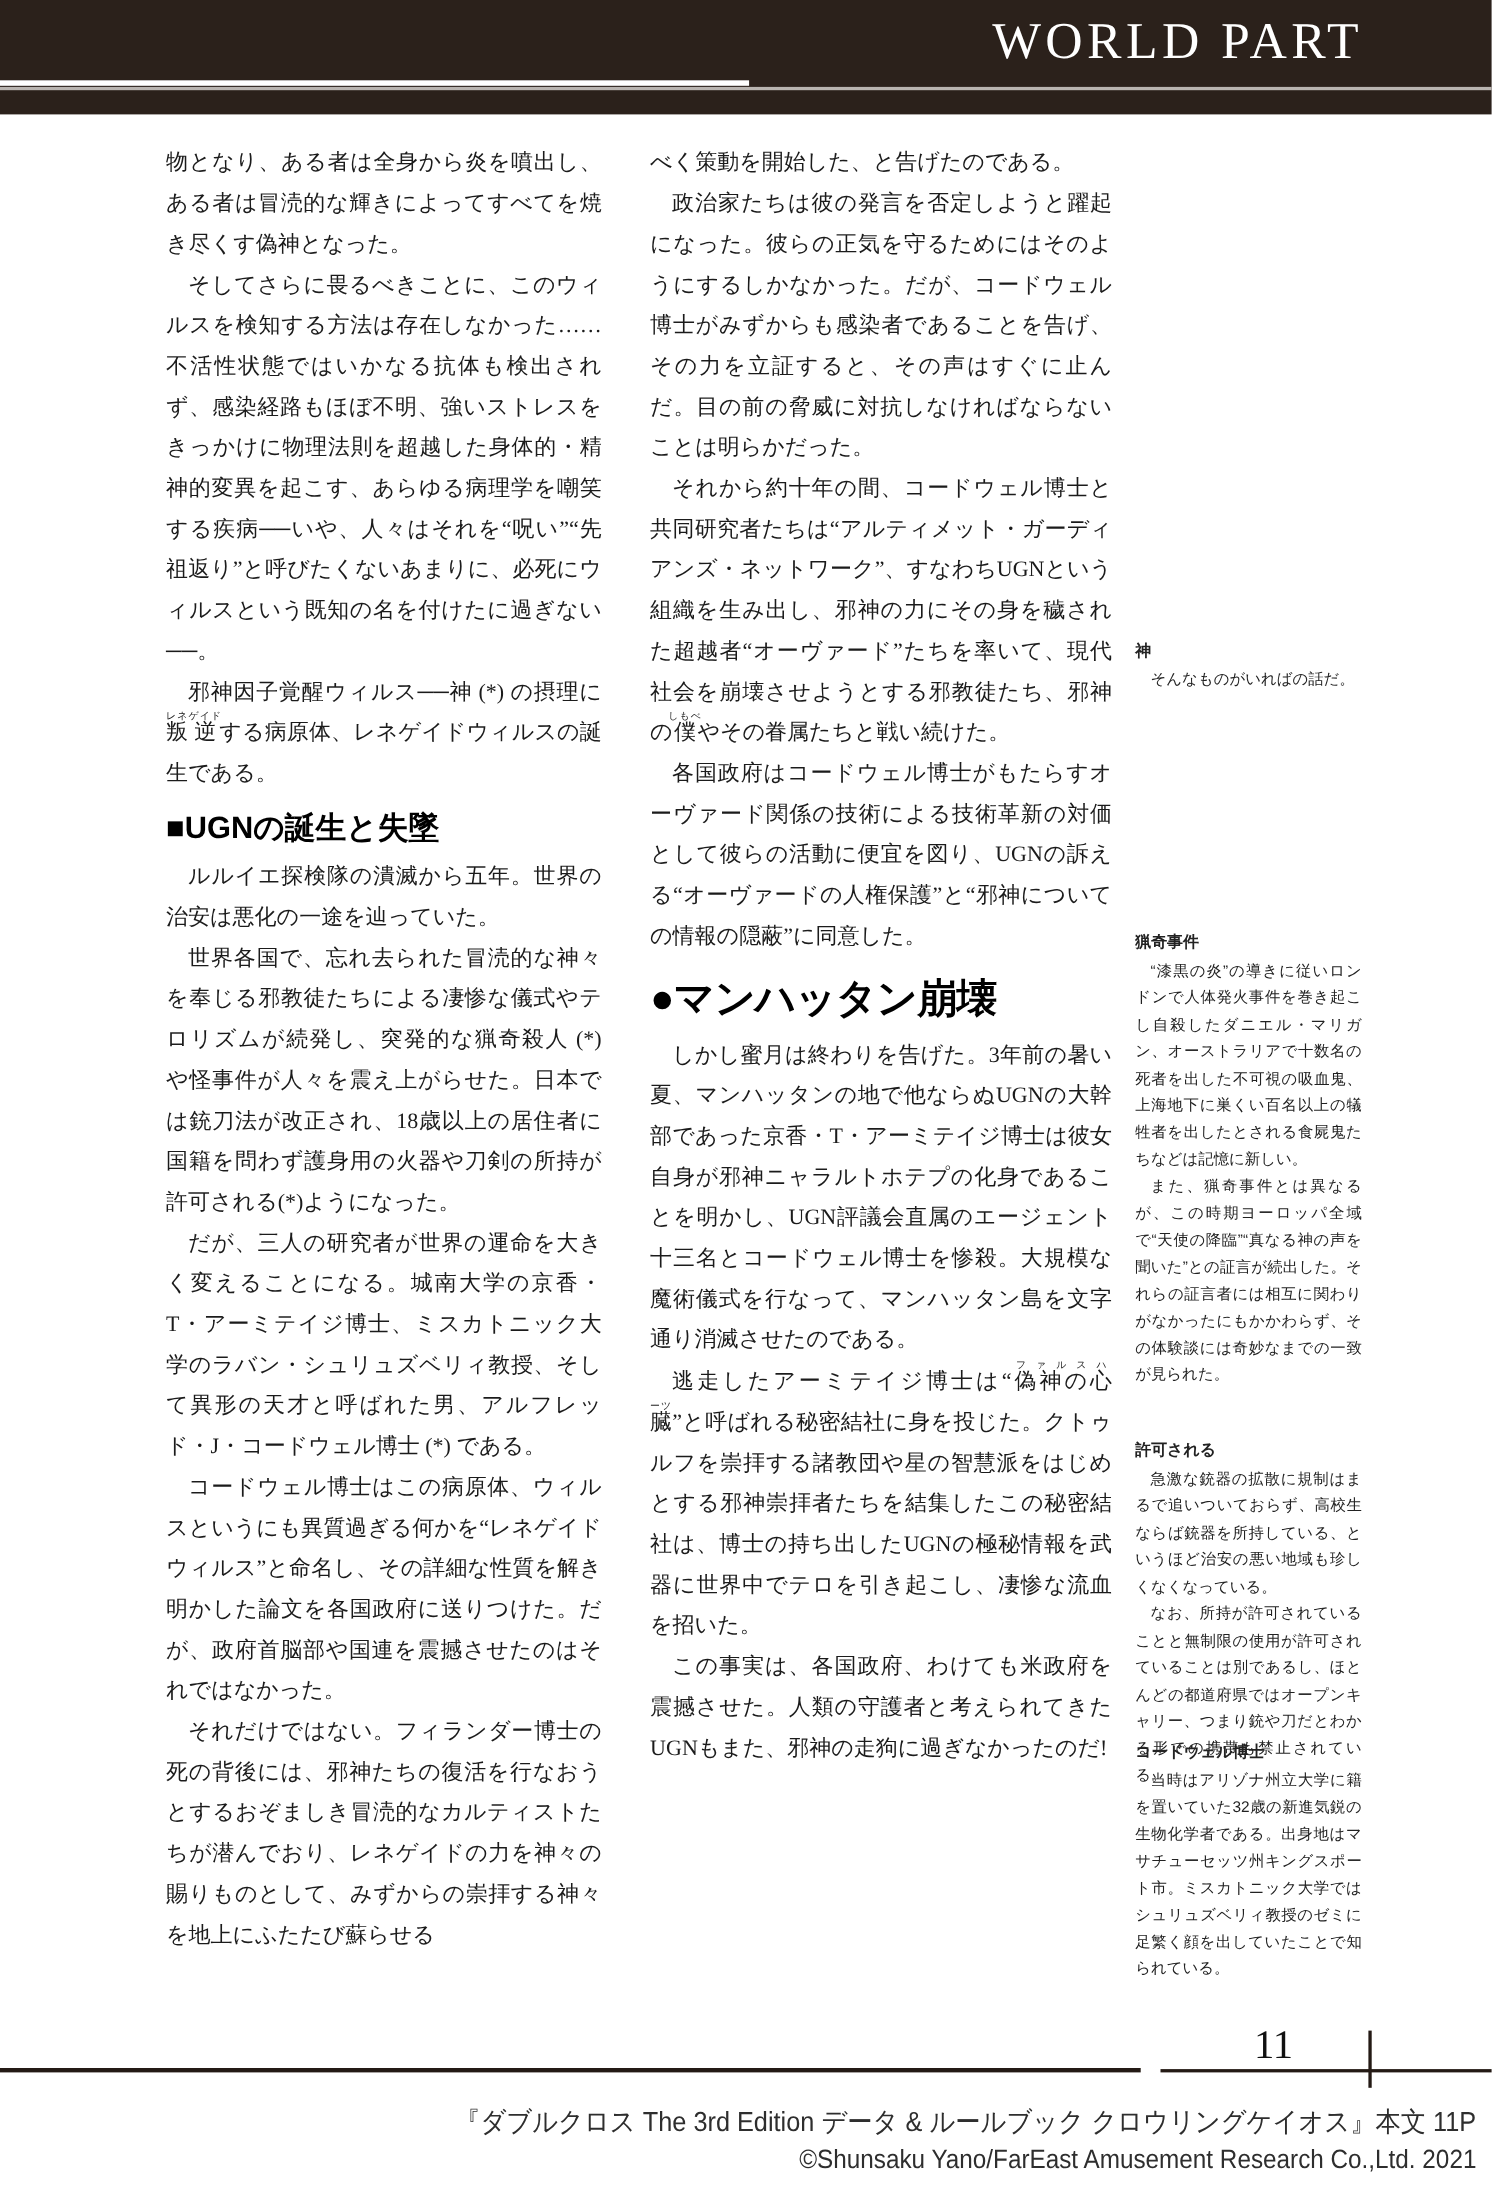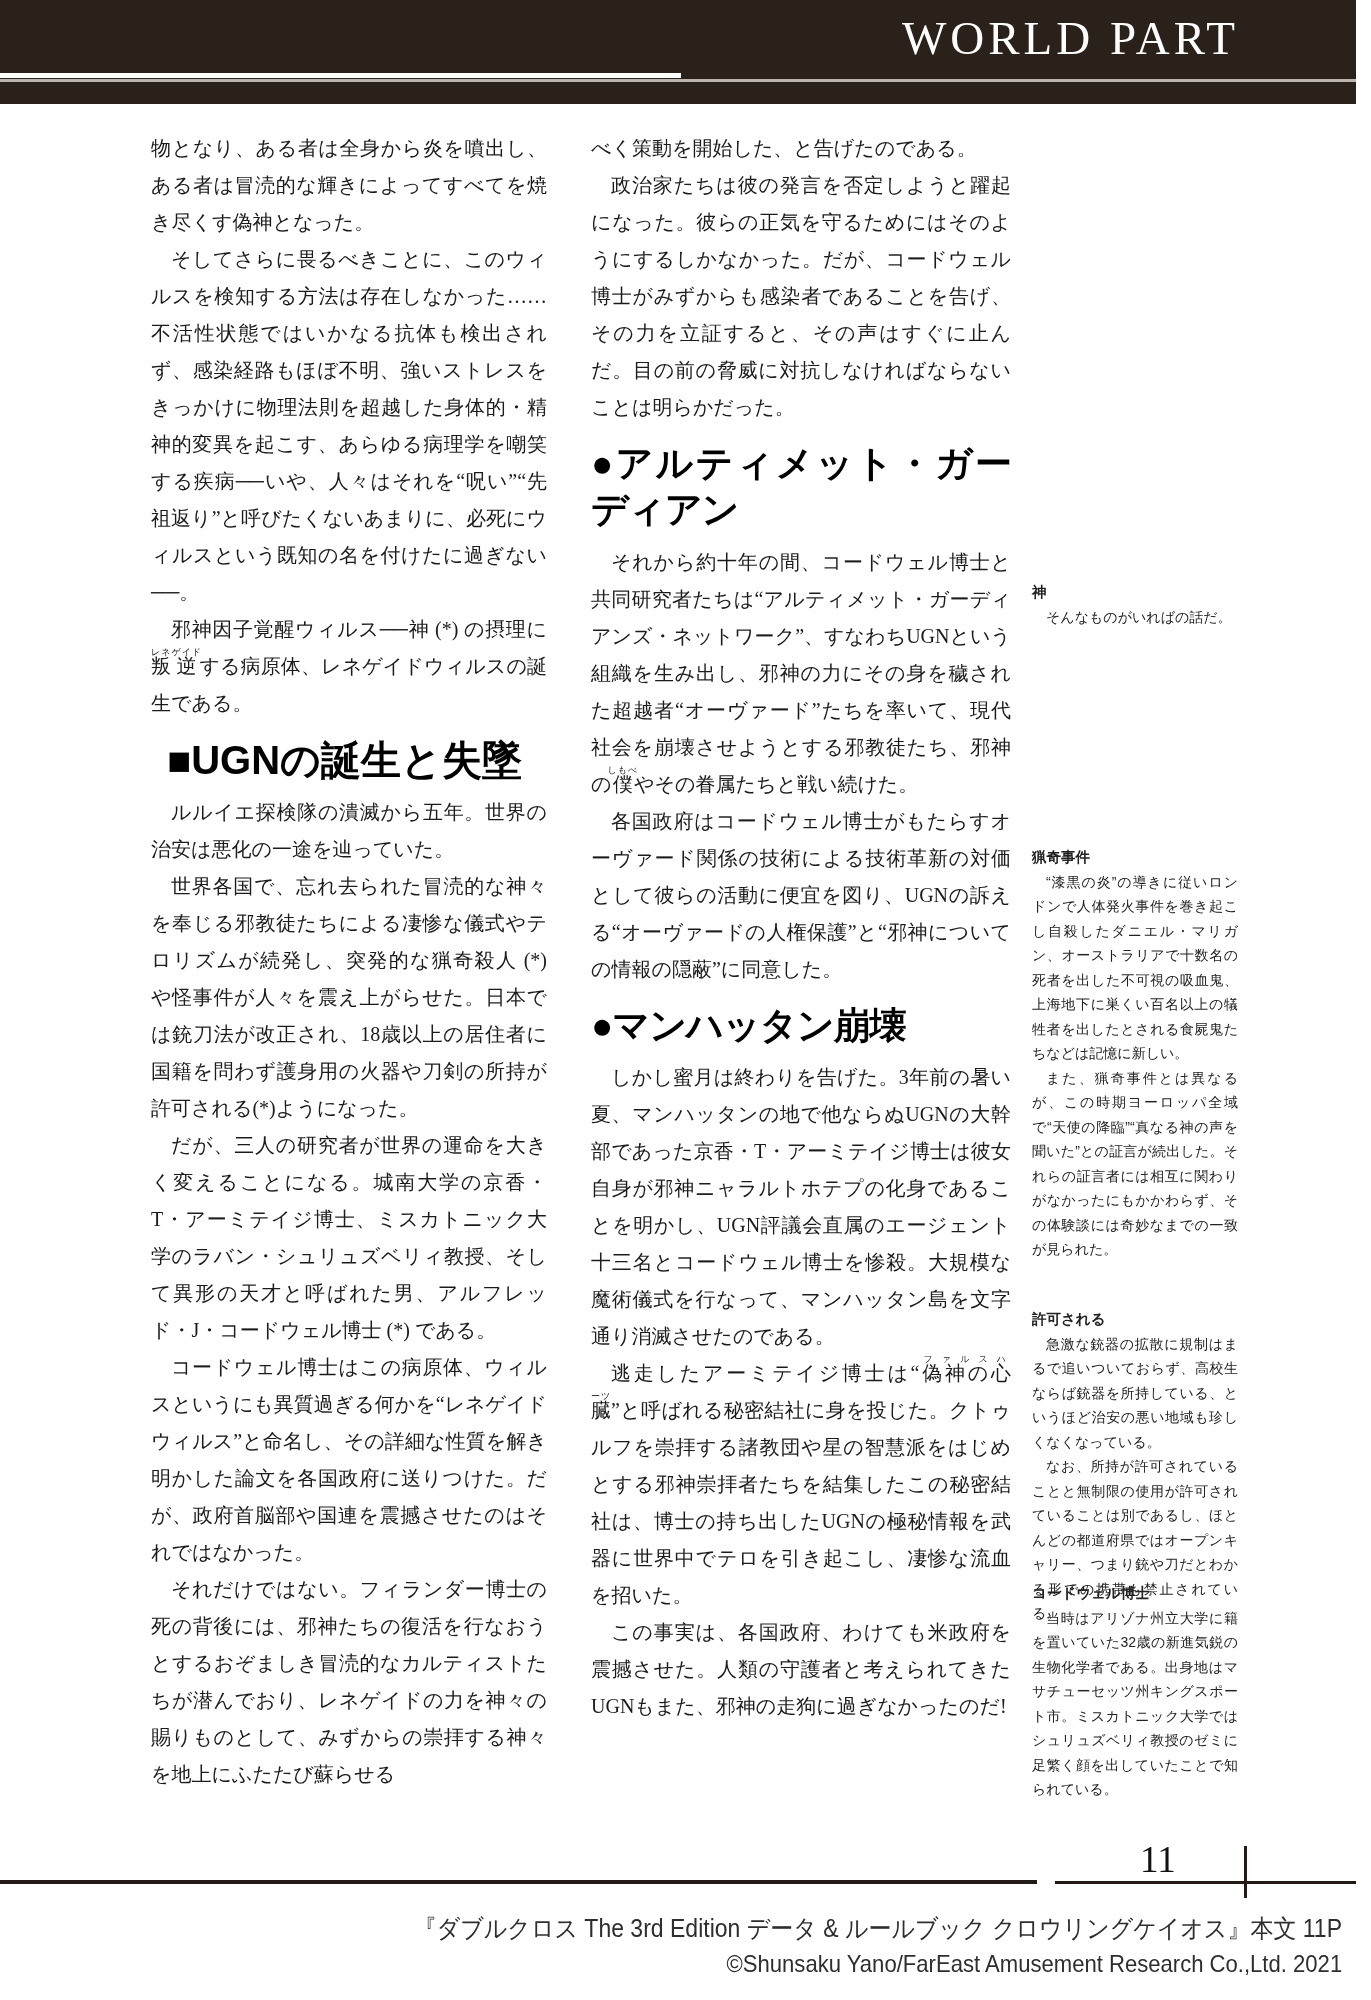--- a/index.html
+++ b/index.html
@@ -22,21 +22,21 @@
     font-size:20px;line-height:37px;color:#1b1b1b;
   }
   .col1{left:151px;width:396px;}
   .col2{left:591px;width:420px;}
   .body-p{margin:0;text-indent:20px;}
   .body-p.noindent{text-indent:0;}
   .heading-square,.heading-round{
     font-family:"Liberation Sans","DejaVu Sans",sans-serif;font-weight:bold;color:#000;
     text-indent:0;line-height:1.25;
   }
-  .heading-square{font-size:40px;margin:13px 0 9px 16px;letter-spacing:0;}
+  .heading-square{font-size:28px;margin:13px 0 9px 0;letter-spacing:0;}
   .heading-round{font-size:37px;margin:15px 0 10px 0;letter-spacing:-1px;}
   ruby rt{
     font-family:Liberation Mono, monospace;
     font-size:9px;letter-spacing:1px;color:#1b1b1b;
   }
   
   .sidebar{position:absolute;left:0;top:0;width:0;height:0;}
   .note{
     position:absolute;left:1032px;width:206px;text-align:justify;
     font-family:"Liberation Sans","DejaVu Sans",sans-serif;
@@ -82,21 +82,20 @@
       <div class="heading-square">■UGNの誕生と失墜</div>
       <p class="body-p">ルルイエ探検隊の潰滅から五年。世界の治安は悪化の一途を辿っていた。</p>
       <p class="body-p">世界各国で、忘れ去られた冒涜的な神々を奉じる邪教徒たちによる凄惨な儀式やテロリズムが続発し、突発的な猟奇殺人 (*) や怪事件が人々を震え上がらせた。日本では銃刀法が改正され、18歳以上の居住者に国籍を問わず護身用の火器や刀剣の所持が許可される(*)ようになった。</p>
       <p class="body-p">だが、三人の研究者が世界の運命を大きく変えることになる。城南大学の京香・T・アーミテイジ博士、ミスカトニック大学のラバン・シュリュズベリィ教授、そして異形の天才と呼ばれた男、アルフレッド・J・コードウェル博士 (*) である。</p>
       <p class="body-p">コードウェル博士はこの病原体、ウィルスというにも異質過ぎる何かを“レネゲイドウィルス”と命名し、その詳細な性質を解き明かした論文を各国政府に送りつけた。だが、政府首脳部や国連を震撼させたのはそれではなかった。</p>
       <p class="body-p">それだけではない。フィランダー博士の死の背後には、邪神たちの復活を行なおうとするおぞましき冒涜的なカルティストたちが潜んでおり、レネゲイドの力を神々の賜りものとして、みずからの崇拝する神々を地上にふたたび蘇らせる</p>
     </div>
   <div class="col col2">
       <p class="body-p noindent">べく策動を開始した、と告げたのである。</p>
       <p class="body-p">政治家たちは彼の発言を否定しようと躍起になった。彼らの正気を守るためにはそのようにするしかなかった。だが、コードウェル博士がみずからも感染者であることを告げ、その力を立証すると、その声はすぐに止んだ。目の前の脅威に対抗しなければならないことは明らかだった。</p>
-      <div class="heading-round">●アルティメット・ガーディアン</div>
       <p class="body-p">それから約十年の間、コードウェル博士と共同研究者たちは“アルティメット・ガーディアンズ・ネットワーク”、すなわちUGNという組織を生み出し、邪神の力にその身を穢された超越者“オーヴァード”たちを率いて、現代社会を崩壊させようとする邪教徒たち、邪神の<ruby>僕<rt>しもべ</rt></ruby>やその眷属たちと戦い続けた。</p>
       <p class="body-p">各国政府はコードウェル博士がもたらすオーヴァード関係の技術による技術革新の対価として彼らの活動に便宜を図り、UGNの訴える“オーヴァードの人権保護”と“邪神についての情報の隠蔽”に同意した。</p>
       <div class="heading-round">●マンハッタン崩壊</div>
       <p class="body-p">しかし蜜月は終わりを告げた。3年前の暑い夏、マンハッタンの地で他ならぬUGNの大幹部であった京香・T・アーミテイジ博士は彼女自身が邪神ニャラルトホテプの化身であることを明かし、UGN評議会直属のエージェント十三名とコードウェル博士を惨殺。大規模な魔術儀式を行なって、マンハッタン島を文字通り消滅させたのである。</p>
       <p class="body-p">逃走したアーミテイジ博士は“<ruby>偽神の心臓<rt>ファルスハーツ</rt></ruby>”と呼ばれる秘密結社に身を投じた。クトゥルフを崇拝する諸教団や星の智慧派をはじめとする邪神崇拝者たちを結集したこの秘密結社は、博士の持ち出したUGNの極秘情報を武器に世界中でテロを引き起こし、凄惨な流血を招いた。</p>
       <p class="body-p">この事実は、各国政府、わけても米政府を震撼させた。人類の守護者と考えられてきたUGNもまた、邪神の走狗に過ぎなかったのだ!</p>
     </div>
 
   <div class="sidebar">
       <div class="note note-1">

